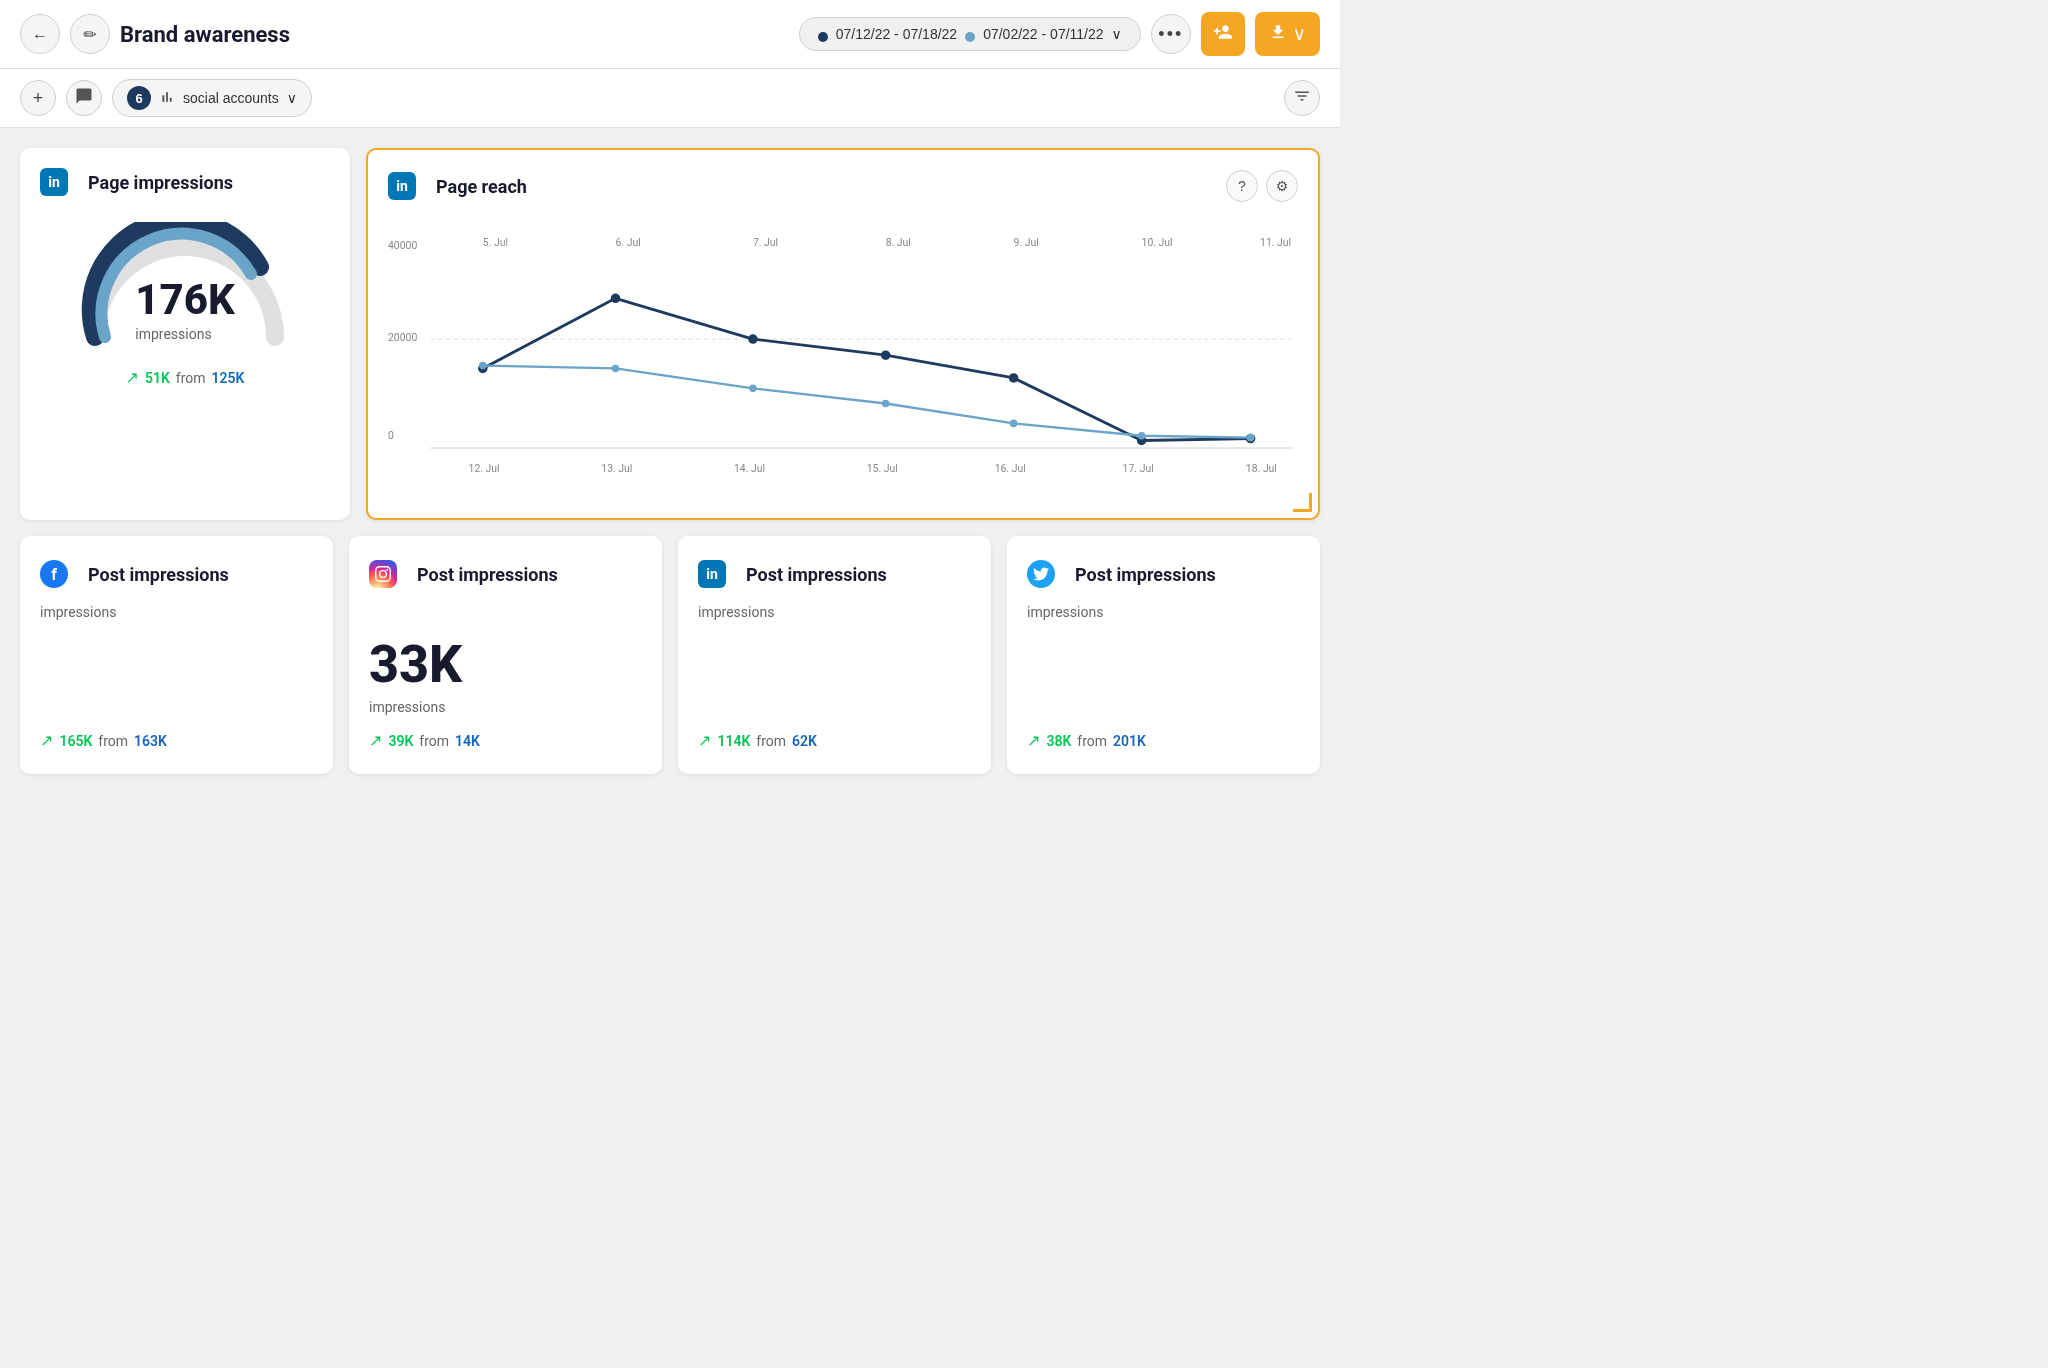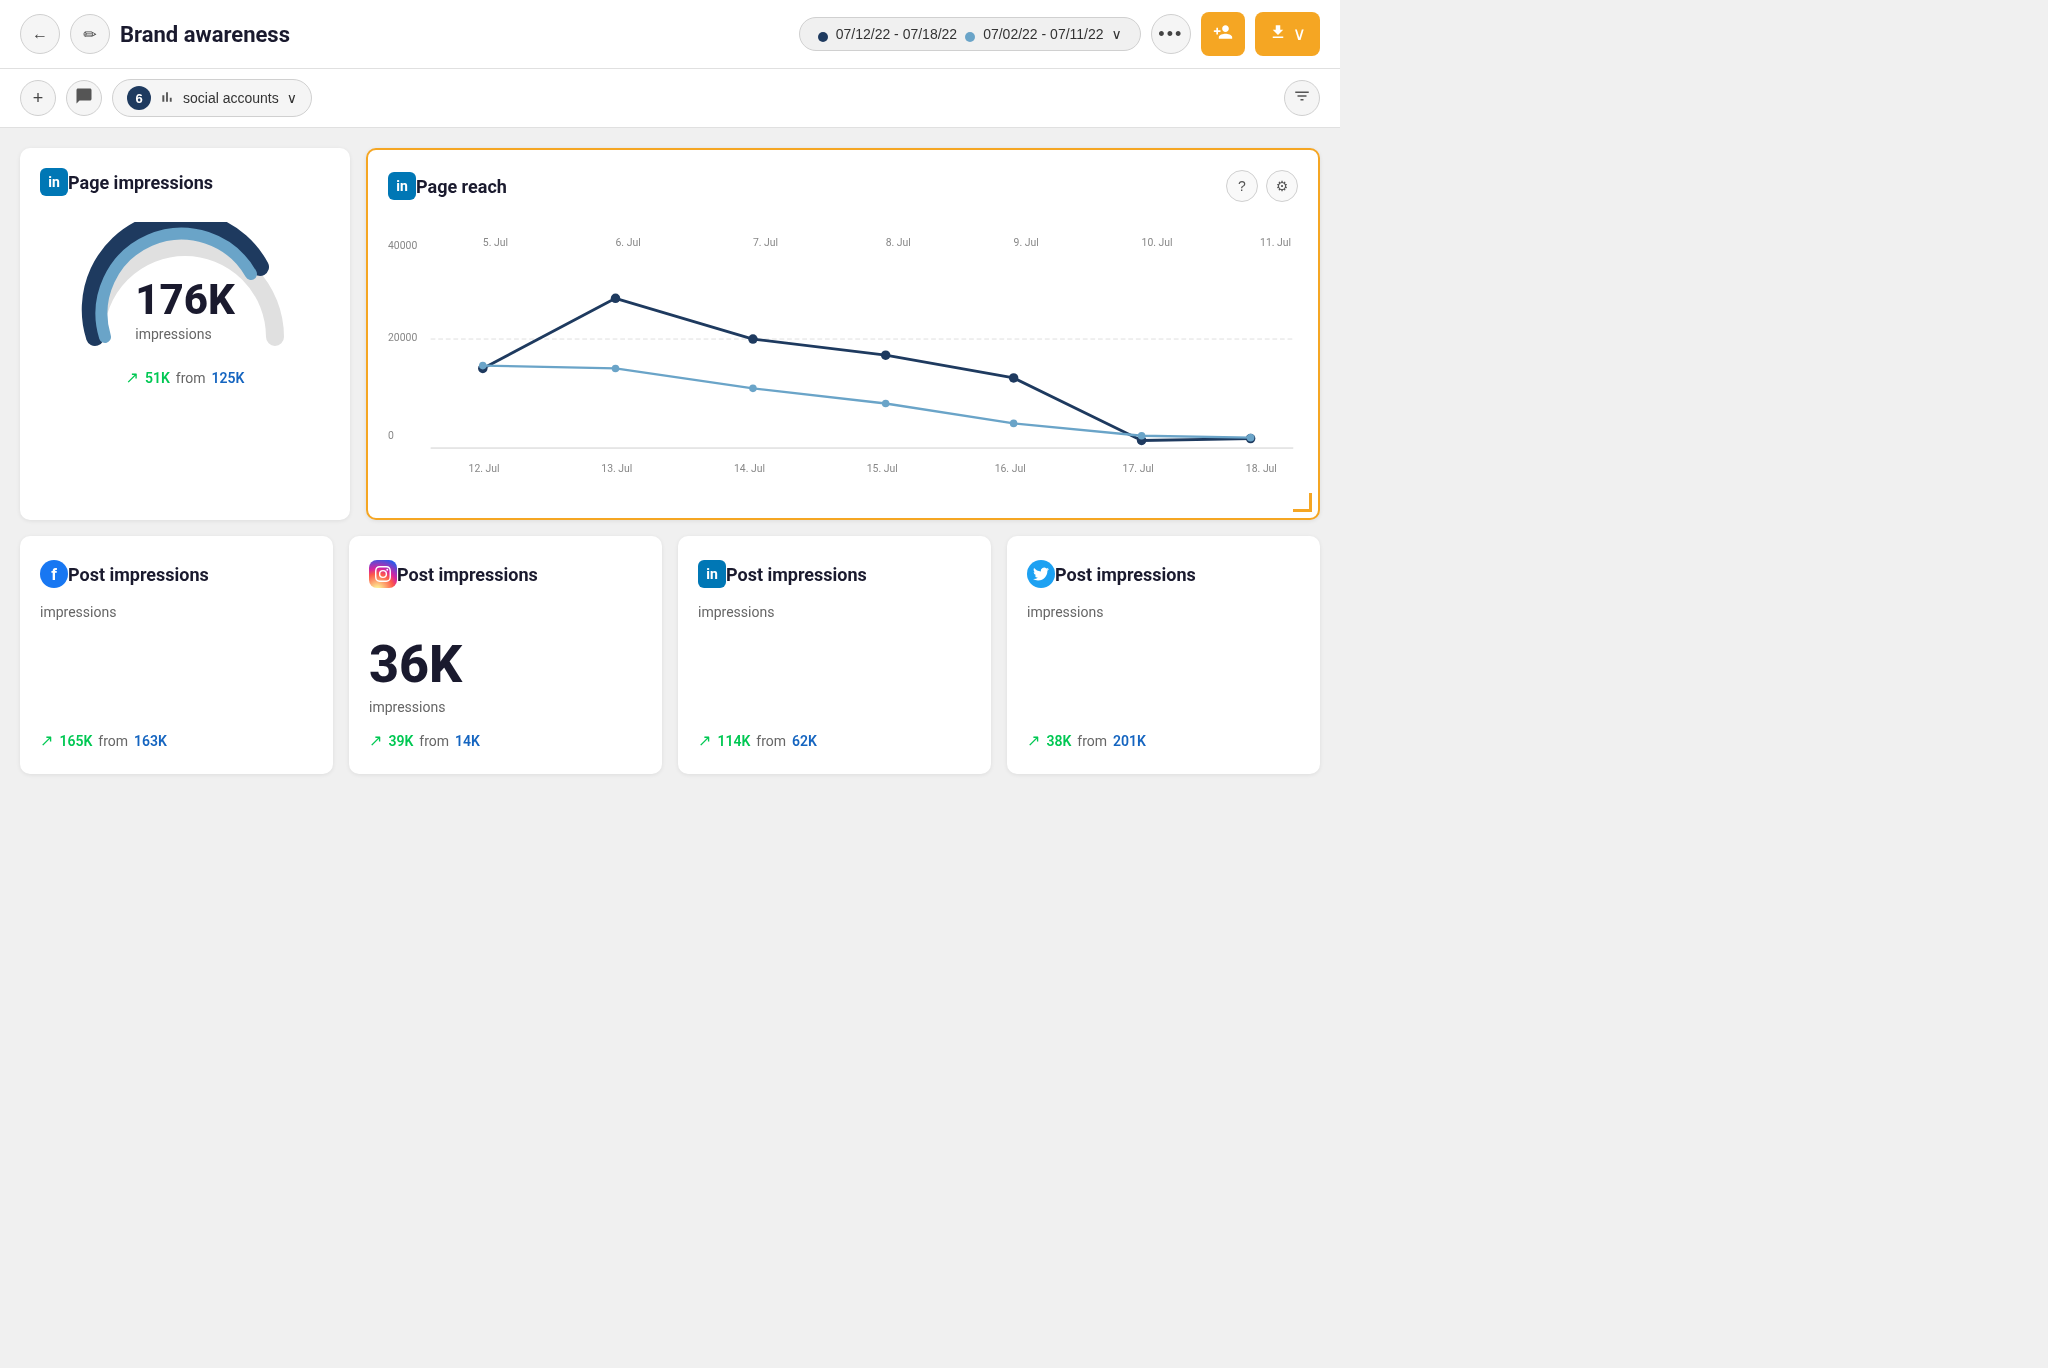--- a/index.html
+++ b/index.html
@@ -173,21 +173,21 @@
     .card {
       background: #fff;
       border-radius: 10px;
       padding: 20px;
       box-shadow: 0 1px 4px rgba(0,0,0,0.08);
     }
 
     .card-header {
       display: flex;
       align-items: center;
-      gap: 0;
+      gap: 20px;
       margin-bottom: 16px;
     }
     .card-title {
       font-size: 18px;
       font-weight: 700;
       color: #1a1a2e;
     }
 
     
     .li-icon {
@@ -559,21 +559,21 @@
 
     <div class="metric-card">
       <div class="card-header">
         <div class="ig-icon">
           <svg width="16" height="16" viewBox="0 0 24 24" fill="white">
             <path d="M12 2.163c3.204 0 3.584.012 4.85.07 3.252.148 4.771 1.691 4.919 4.919.058 1.265.069 1.645.069 4.849 0 3.205-.012 3.584-.069 4.849-.149 3.225-1.664 4.771-4.919 4.919-1.266.058-1.644.07-4.85.07-3.204 0-3.584-.012-4.849-.07-3.26-.149-4.771-1.699-4.919-4.92-.058-1.265-.07-1.644-.07-4.849 0-3.204.013-3.583.07-4.849.149-3.227 1.664-4.771 4.919-4.919 1.266-.057 1.645-.069 4.849-.069zM12 0C8.741 0 8.333.014 7.053.072 2.695.272.273 2.69.073 7.052.014 8.333 0 8.741 0 12c0 3.259.014 3.668.072 4.948.2 4.358 2.618 6.78 6.98 6.98C8.333 23.986 8.741 24 12 24c3.259 0 3.668-.014 4.948-.072 4.354-.2 6.782-2.618 6.979-6.98.059-1.28.073-1.689.073-4.948 0-3.259-.014-3.667-.072-4.947-.196-4.354-2.617-6.78-6.979-6.98C15.668.014 15.259 0 12 0zm0 5.838a6.162 6.162 0 100 12.324 6.162 6.162 0 000-12.324zM12 16a4 4 0 110-8 4 4 0 010 8zm6.406-11.845a1.44 1.44 0 100 2.881 1.44 1.44 0 000-2.881z"></path>
           </svg>
         </div>
         <span class="card-title">Post impressions</span>
       </div>
-      <div class="metric-value">36K</div>
+      <div class="metric-value">33K</div>
       <div class="metric-label">impressions</div>
       <div class="metric-change">
         <span class="up-arrow">↗</span>
         <span class="change-val">39K</span>
         <span class="change-from">from</span>
         <span class="change-prev">14K</span>
       </div>
     </div>
 
     <div class="metric-card">

